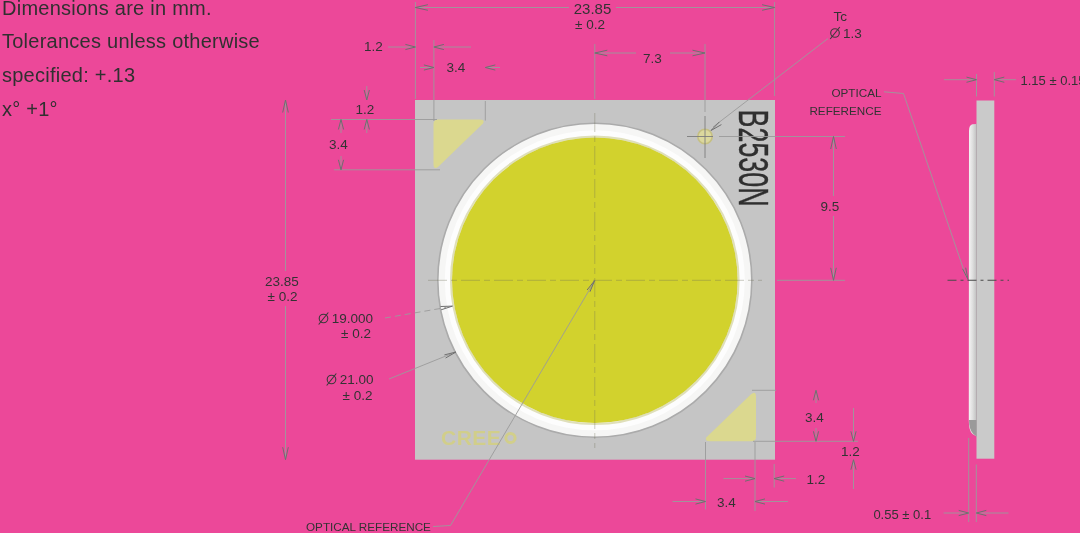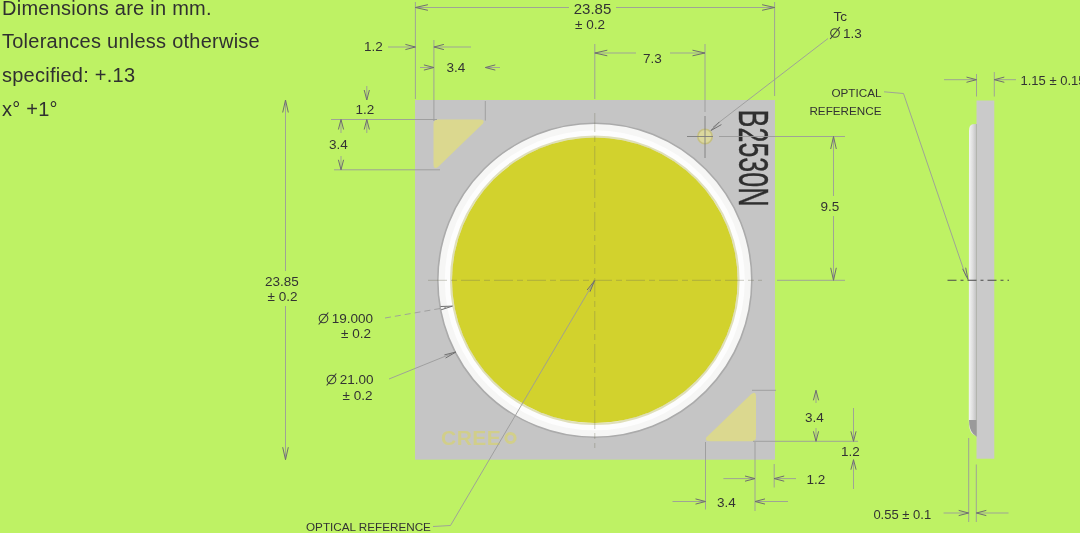--- a/index.html
+++ b/index.html
@@ -1,16 +1,16 @@
 <!DOCTYPE html>
 <html><head>
 <meta charset="utf-8">
 <style>
   html,body{margin:0;padding:0;background:#fff;}
-  #page{position:relative;width:1080px;height:533px;background:#bef264;overflow:hidden;
+  #page{position:relative;width:1080px;height:533px;background:#ec4899;overflow:hidden;
         font-family:"Liberation Sans",sans-serif;}
   svg{position:absolute;left:0;top:0;}
 </style>
 </head>
 <body>
 <div id="page">
 <svg width="1080" height="533" viewBox="0 0 1080 533">
   <defs>
     <linearGradient id="stripg" x1="0" y1="0" x2="1" y2="0">
       <stop offset="0" stop-color="#f4f4f4"></stop>

